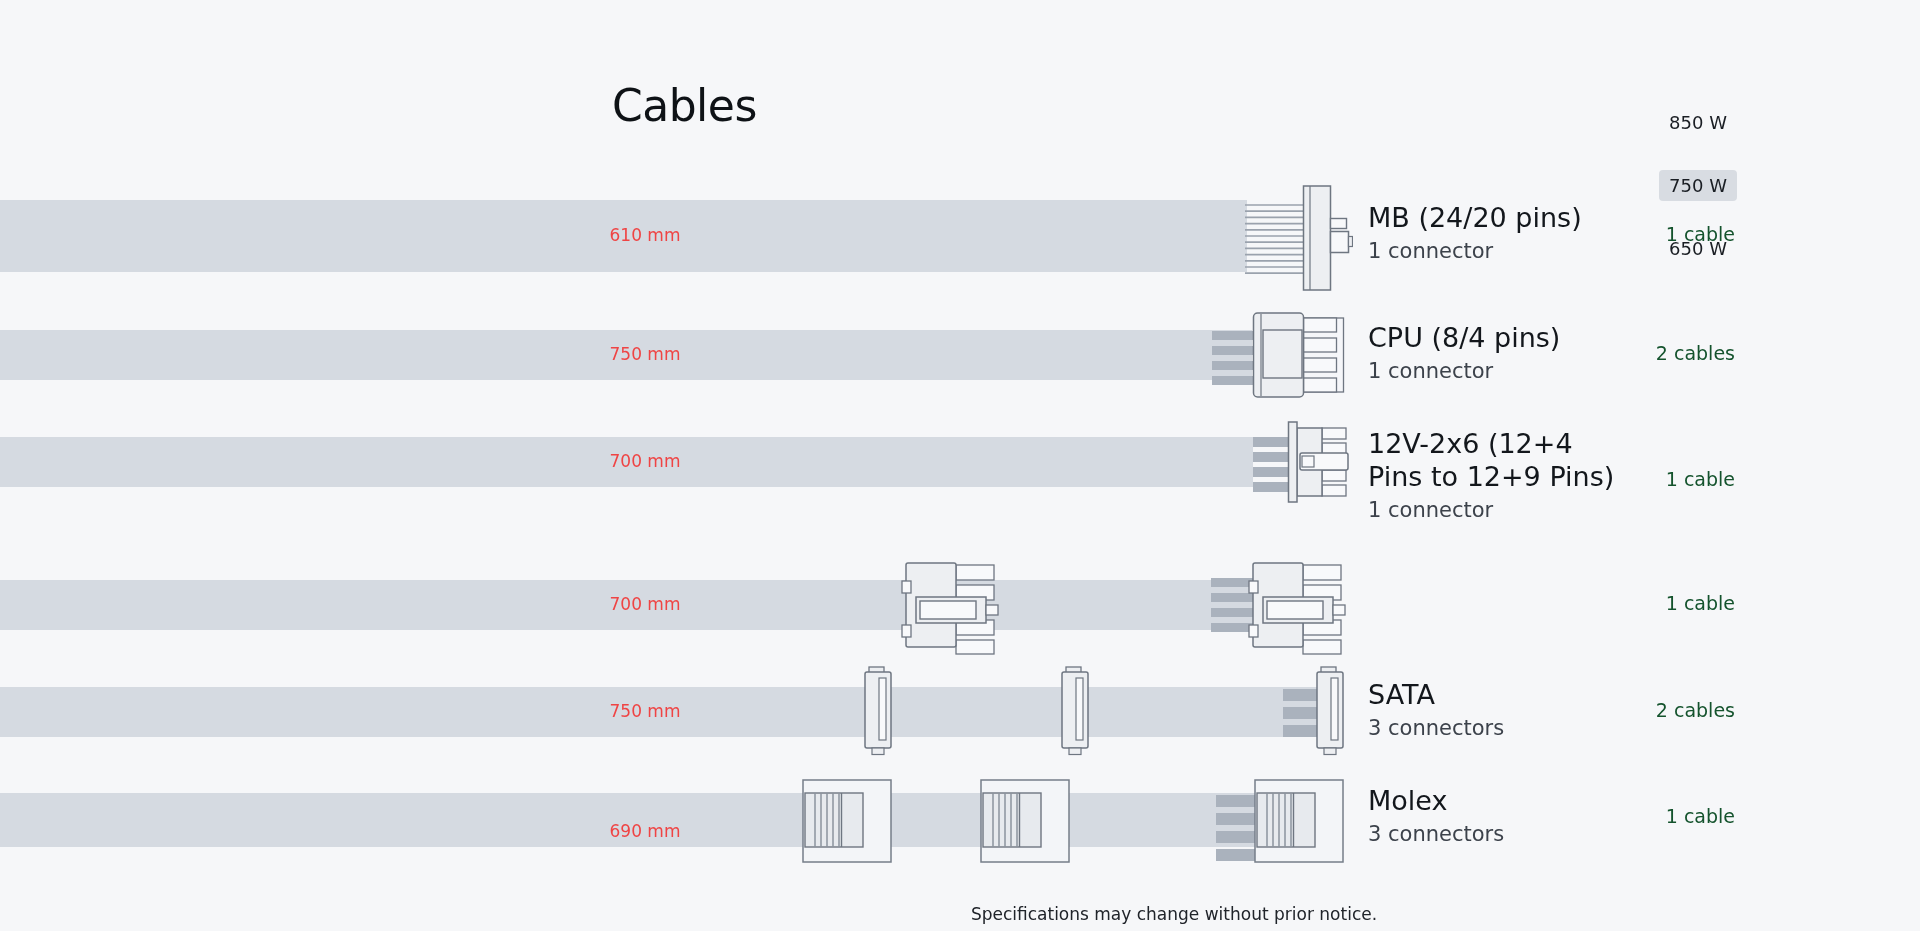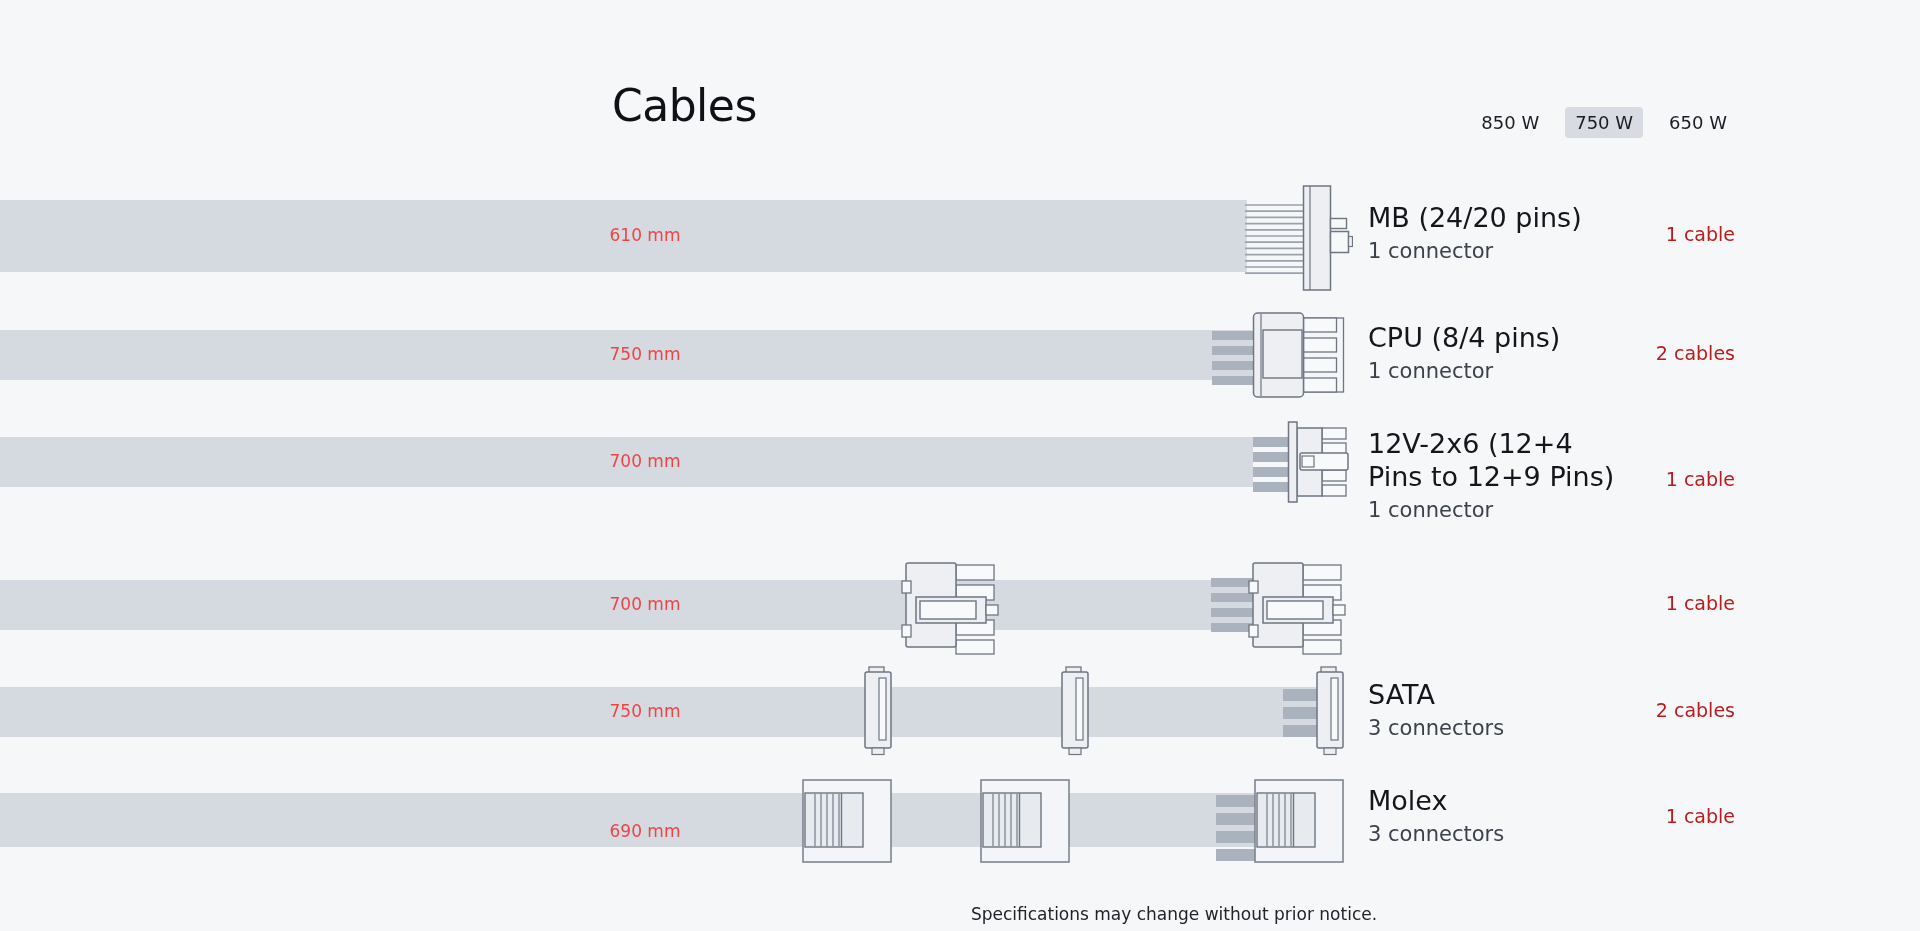--- a/index.html
+++ b/index.html
@@ -1,33 +1,33 @@
 <!DOCTYPE html>
 <html><head>
 <meta charset="utf-8">
 <style>
   html,body{margin:0;padding:0;}
   body{font-family:"DejaVu Sans","Liberation Sans",sans-serif;background:#f6f7f9;}
   #stage{position:relative;width:1920px;height:931px;background:#f6f7f9;overflow:hidden;}
 
   .page-title{position:absolute;left:612px;top:80px;font-size:44px;color:#0e1216;letter-spacing:-0.5px;}
 
-  .wattage{position:absolute;top:107px;right:183px;display:flex;gap:16px;align-items:center;}
+  .wattage{position:absolute;top:107px;right:183px;display:flex;gap:32px;align-items:center;flex-direction:column;}
   .chip{font-size:18px;color:#1a1e24;padding:5px 10px;border-radius:4px;cursor:pointer;}
   .chip.selected{background:#d8dce2;}
 
   .bar{position:absolute;left:0;background:#d5dae1;}
   .len{position:absolute;left:584px;width:122px;text-align:center;font-size:17px;color:#ef4444;}
   .stub{position:absolute;background:#aab2bd;}
   .conn{position:absolute;}
 
   .label{position:absolute;left:1368px;width:262px;}
   .cname{font-size:27px;color:#13171c;line-height:1.22;}
   .csub{font-size:21px;color:#3c424b;margin-top:4px;}
-  .count{position:absolute;right:185px;text-align:right;font-size:19px;color:#b91c1c;}
+  .count{position:absolute;right:185px;text-align:right;font-size:19px;color:#14532d;}
 
   .footer{position:absolute;left:1174px;top:904px;transform:translateX(-50%);font-size:17px;color:#20242a;white-space:nowrap;}
 </style>
 </head>
 <body>
 
 <div id="stage">
 
   <div class="page-title">Cables</div>
 

